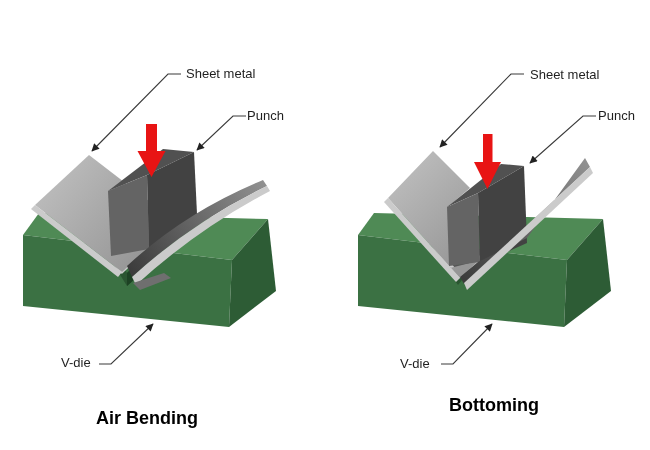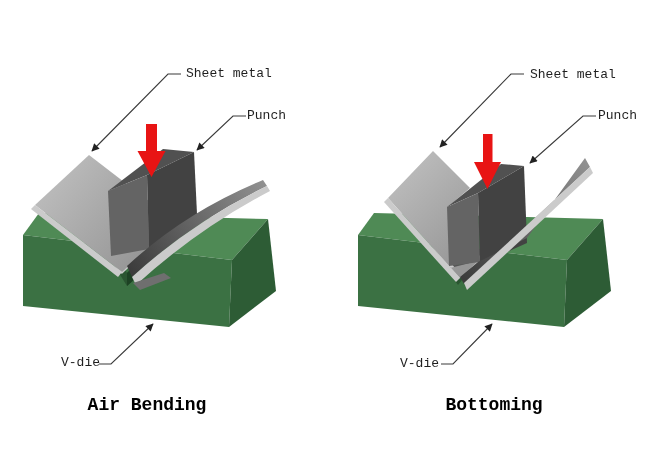--- a/index.html
+++ b/index.html
@@ -2,21 +2,20 @@
 <html style="--background: #ffffff; --die-top: #4f8a55; --die-front: #3b7143; --die-side: #2d5c35; --die-groove-shadow: #2a5531; --die-groove-dark: #1d4224; --die-groove-line: #2f6137; --sheet-light: #bdbdbd; --sheet-mid: #969696; --sheet-tip: #a9a9a9; --sheet-edge: #cbcbcb; --sheet-under: #6f6f6f; --sheet-dark: #3c3c3c; --sheet-dark-tip: #919191; --sheet-inner: #565656; --punch-top: #515151; --punch-left: #646464; --punch-right: #424242; --arrow-red: #e81414; --leader-line: #3a3a3a; --arrowhead: #222222; --label-text: #1f1f1f; --title-text: #000000;"><head>
 <meta charset="utf-8">
 <style>
   html,body{margin:0;padding:0;}
   body{font-family:"Liberation Sans", sans-serif; background:#fff;}
   .stage{
     position:relative;
     width:650px; height:450px;
     background:var(--background,#fff);
     overflow:hidden;
-    font-family:Liberation Mono, monospace;
   }
   .stage svg{position:absolute; left:0; top:0;}
   .lbl{
     position:absolute;
     font-size:13px; line-height:1.15;
     color:var(--label-text,#1f1f1f);
     white-space:nowrap;
   }
   .title{
     position:absolute;
@@ -131,21 +130,21 @@
       <polyline class="leader" points="524,74 511,74 440,147"></polyline>
       <polyline class="leader" points="596,116 583,116 530,163"></polyline>
       <polyline class="leader" points="441,364 453,364 492,324"></polyline>
     </g>
   </svg>
 
   <div>
     <div class="lbl" style="left:186px; top:67px;">Sheet metal</div>
     <div class="lbl" style="left:247px; top:109px;">Punch</div>
     <div class="lbl" style="left:61px;  top:356px;">V-die</div>
-    <div class="title" style="left:37px; top:395px;">Air Bending</div>
+    <div class="title" style="left:37px; top:408px;">Air Bending</div>
   </div>
 
   <div>
     <div class="lbl" style="left:530px; top:68px;">Sheet metal</div>
     <div class="lbl" style="left:598px; top:109px;">Punch</div>
     <div class="lbl" style="left:400px; top:357px;">V-die</div>
     <div class="title" style="left:384px; top:395px;">Bottoming</div>
   </div>
 
 </div>

